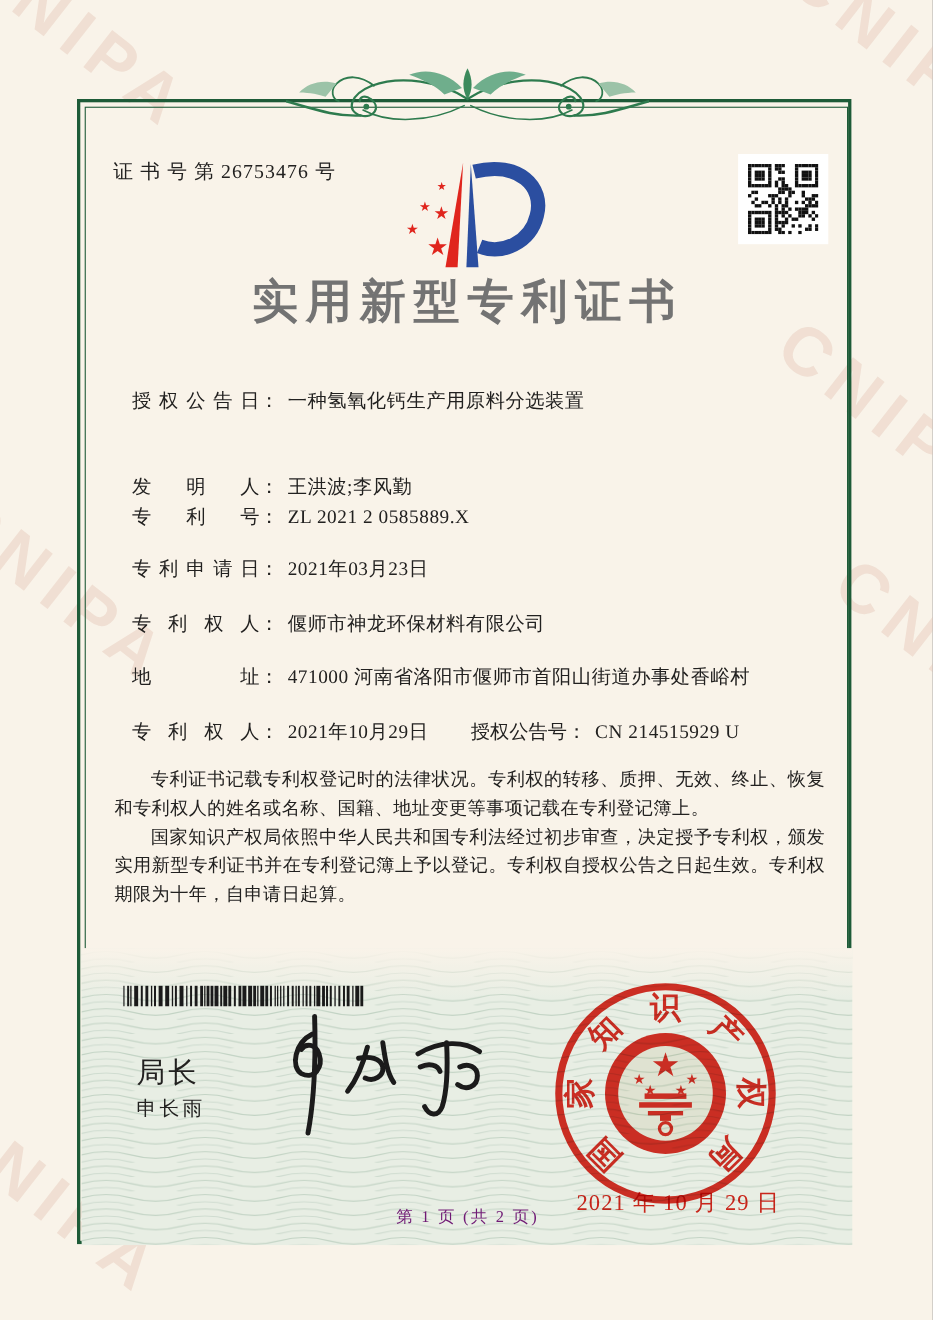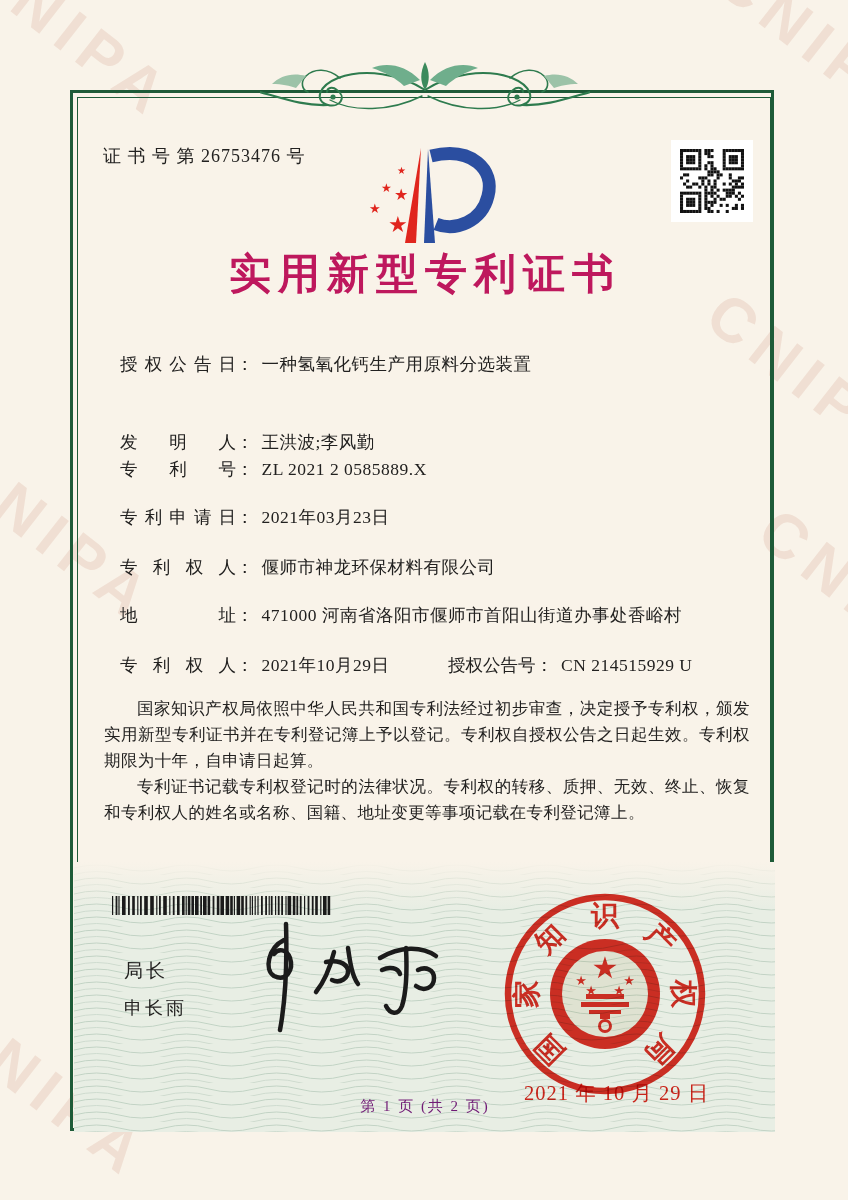--- a/index.html
+++ b/index.html
@@ -29,37 +29,37 @@
   .frame-inner{position:absolute;left:77px;top:97px;width:694px;height:1027px;
     border:1px solid var(--green);z-index:2;}
   .ornament{position:absolute;left:260px;top:54px;z-index:3;}
   
   .cert-no{position:absolute;left:103px;top:144px;font-size:18px;letter-spacing:1px;z-index:4;}
   .logo{position:absolute;left:332px;top:138px;width:180px;height:118px;z-index:4;}
   .logo .star{position:absolute;color:var(--logo-red);line-height:1;z-index:2;}
   .qr-wrap{position:absolute;left:671px;top:140px;width:82px;height:82px;background:#fff;z-index:4;
     display:flex;align-items:center;justify-content:center;}
   .title{position:absolute;left:70px;top:246px;width:710px;text-align:center;
-    font-size:42px;font-weight:700;letter-spacing:7px;color:#be185d;z-index:4;}
+    font-size:42px;font-weight:700;letter-spacing:7px;color:#737373;z-index:4;}
   
   .row{position:absolute;left:120px;width:640px;font-size:17.5px;z-index:4;white-space:nowrap;}
   .lbl{display:inline-block;width:116px;text-align:justify;text-align-last:justify;vertical-align:bottom;}
   .colon{display:inline-block;margin-right:8px;}
   .val{letter-spacing:.5px;}
-  .pair2{position:absolute;left:328px;top:0;}
+  .pair2{position:absolute;left:308px;top:0;}
   .pair2 .lbl2{display:inline-block;}
   
   .paras{position:absolute;left:104px;top:696px;width:646px;z-index:4;}
   .paras p{font-size:16.5px;line-height:26px;text-align:justify;text-indent:2em;letter-spacing:.4px;}
   
   .band{position:absolute;left:74px;top:862px;width:701px;height:270px;z-index:3;}
   .band-fade{position:absolute;left:74px;top:862px;width:701px;height:46px;z-index:3;
     background:linear-gradient(180deg,var(--paper),rgba(249,243,233,0));}
   .barcode{position:absolute;left:112px;top:896px;z-index:4;}
-  .signer-title{position:absolute;left:124px;top:958px;font-size:19px;letter-spacing:3px;z-index:4;text-align:center;}
+  .signer-title{position:absolute;left:124px;top:958px;font-size:26px;letter-spacing:3px;z-index:4;text-align:center;}
   .signer-name{position:absolute;left:124px;top:996px;font-size:18px;letter-spacing:3px;z-index:4;}
   .signature{position:absolute;left:250px;top:918px;z-index:4;}
   .seal{position:absolute;left:499px;top:888px;z-index:5;mix-blend-mode:multiply;opacity:.96;}
   .seal-date{position:absolute;left:524px;top:1079px;font-size:20.5px;letter-spacing:1px;
     color:var(--seal-red);z-index:6;mix-blend-mode:multiply;white-space:nowrap;}
   .page-info{position:absolute;left:70px;top:1097px;width:710px;text-align:center;
     font-size:15px;letter-spacing:2px;color:#701a75;z-index:4;}
   .note-box{position:absolute;left:447px;top:1144px;transform:translateX(-50%);
     background:#fffdf8;padding:9px 26px;font-size:16.5px;letter-spacing:3px;z-index:4;
     box-shadow:0 0 0 1px rgba(0,0,0,0.02);white-space:nowrap;}
@@ -339,22 +339,22 @@
     <span class="lbl">地址</span><span class="colon">：</span><span class="val">471000 河南省洛阳市偃师市首阳山街道办事处香峪村</span>
   </div>
   <div class="row" style="top:653px">
     <span class="lbl">专利权人</span><span class="colon">：</span><span class="val">2021年10月29日</span>
     <span class="pair2">
       <span class="lbl2">授权公告号</span><span class="colon">：</span><span class="val">CN 214515929 U</span>
     </span>
   </div>
 
   <div class="paras">
+    <p>专利证书记载专利权登记时的法律状况。专利权的转移、质押、无效、终止、恢复和专利权人的姓名或名称、国籍、地址变更等事项记载在专利登记簿上。</p>
     <p>国家知识产权局依照中华人民共和国专利法经过初步审查，决定授予专利权，颁发实用新型专利证书并在专利登记簿上予以登记。专利权自授权公告之日起生效。专利权期限为十年，自申请日起算。</p>
-    <p>专利证书记载专利权登记时的法律状况。专利权的转移、质押、无效、终止、恢复和专利权人的姓名或名称、国籍、地址变更等事项记载在专利登记簿上。</p>
   </div>
 
   <svg class="band" width="701" height="270" viewBox="0 0 701 270">
     <defs>
       <pattern id="wv" width="90" height="13" patternUnits="userSpaceOnUse">
         <path d="M0,6 Q22.5,0 45,6 T90,6" fill="none" stroke="#c2d3c4" stroke-width="1"></path>
         <path d="M0,12.5 Q22.5,6.5 45,12.5 T90,12.5" fill="none" stroke="#cedbcf" stroke-width="1"></path>
       </pattern>
     </defs>
     <rect width="701" height="270" fill="#e8eee4"></rect>

